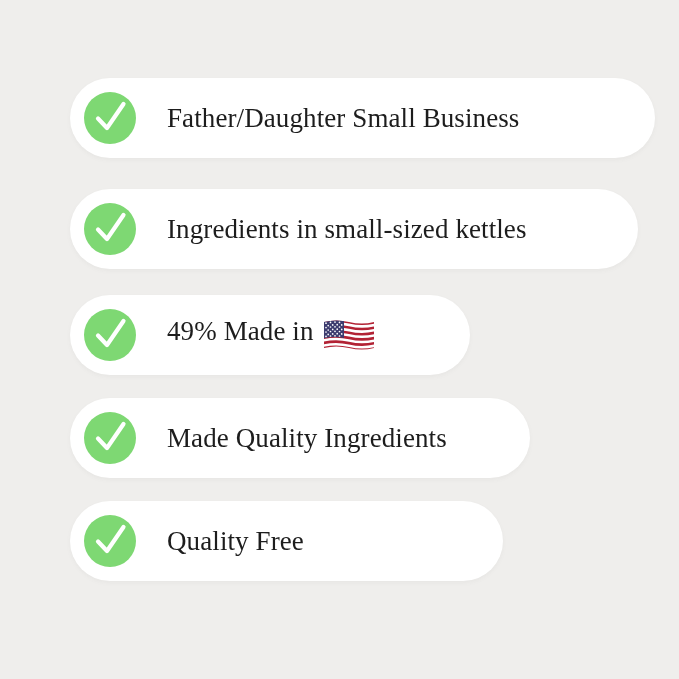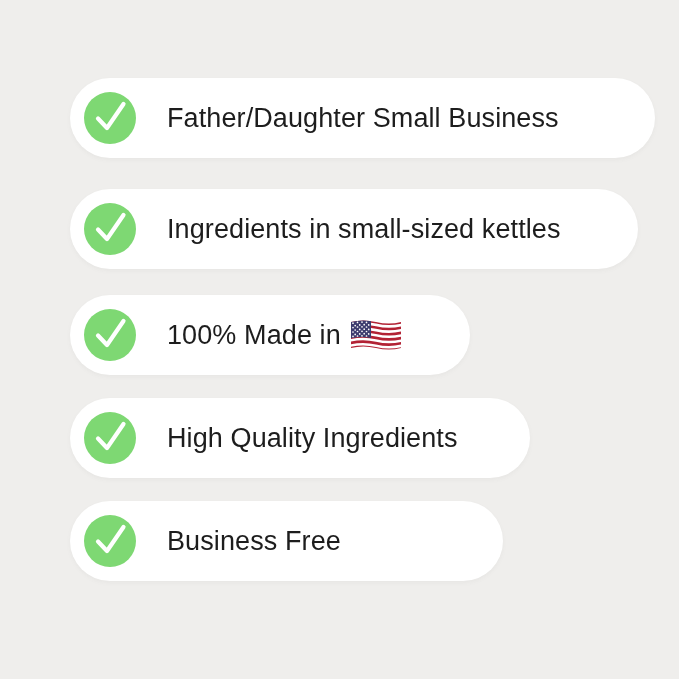--- a/index.html
+++ b/index.html
@@ -51,28 +51,27 @@
     width: 60px;
     height: 60px;
     margin: -4px 0 0 -4px;
     overflow: visible;
   }
 
   .feature-label {
     flex: 1 1 auto;
     margin-left: 31px;
     padding-right: 24px;
-    font-family: Liberation Sans, sans-serif;
+    font-family: Liberation Serif, serif;
     font-size: 27px;
     font-weight: 300;
     letter-spacing: 0.1px;
     color: #1d1d1d;
     white-space: nowrap;
     display: flex;
-    align-items: center;
     gap: 9px;
     line-height: 1;
   }
 
   .flag-emoji {
     display: inline-block;
     width: 52px;
     height: 34px;
     flex: 0 0 auto;
     position: relative;
@@ -110,21 +109,21 @@
   </div>
 
   <div class="feature-row r2">
     <span class="check-badge">
       <svg viewBox="0 0 60 60" aria-hidden="true">
         <circle cx="30" cy="30" r="26" fill="#7ed873"></circle>
         <path d="M18 30.5 L27 40 L43.5 16" fill="none" stroke="#ffffff" stroke-width="4.2" stroke-linecap="round" stroke-linejoin="round"></path>
       </svg>
     </span>
     <span class="feature-label">
-      <span>100% Made in</span>
+      <span>49% Made in</span>
       <span class="flag-emoji">
         <svg viewBox="0 0 52 34" aria-hidden="true">
           <defs>
             <clipPath id="flagclip">
               <path d="M1 3 Q13 0 26 3 Q39 6 51 3 L51 29 Q39 32 26 29 Q13 26 1 29 Z"></path>
             </clipPath>
           </defs>
           <g clip-path="url(#flagclip)">
             <rect x="0" y="0" width="52" height="34" fill="#ffffff"></rect>
             <path d="M0 2 Q13 -1 26 2 Q39 5 52 2 L52 4.6 Q39 7.6 26 4.6 Q13 1.6 0 4.6 Z" fill="#b22234"></path>
@@ -171,29 +170,29 @@
   </div>
 
   <div class="feature-row r3">
     <span class="check-badge">
       <svg viewBox="0 0 60 60" aria-hidden="true">
         <circle cx="30" cy="30" r="26" fill="#7ed873"></circle>
         <path d="M18 30.5 L27 40 L43.5 16" fill="none" stroke="#ffffff" stroke-width="4.2" stroke-linecap="round" stroke-linejoin="round"></path>
       </svg>
     </span>
     <span class="feature-label">
-      <span>High Quality Ingredients</span>
+      <span>Made Quality Ingredients</span>
     </span>
   </div>
 
   <div class="feature-row r4">
     <span class="check-badge">
       <svg viewBox="0 0 60 60" aria-hidden="true">
         <circle cx="30" cy="30" r="26" fill="#7ed873"></circle>
         <path d="M18 30.5 L27 40 L43.5 16" fill="none" stroke="#ffffff" stroke-width="4.2" stroke-linecap="round" stroke-linejoin="round"></path>
       </svg>
     </span>
     <span class="feature-label">
-      <span>Business Free</span>
+      <span>Quality Free</span>
     </span>
   </div>
 
 </div>
 
 </body></html>

